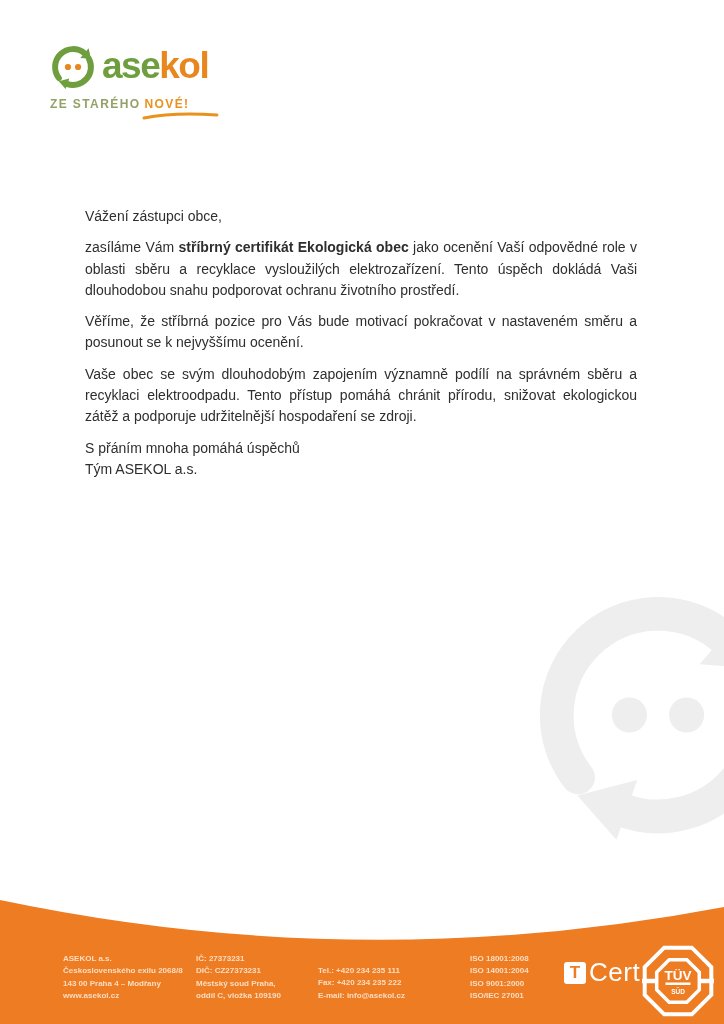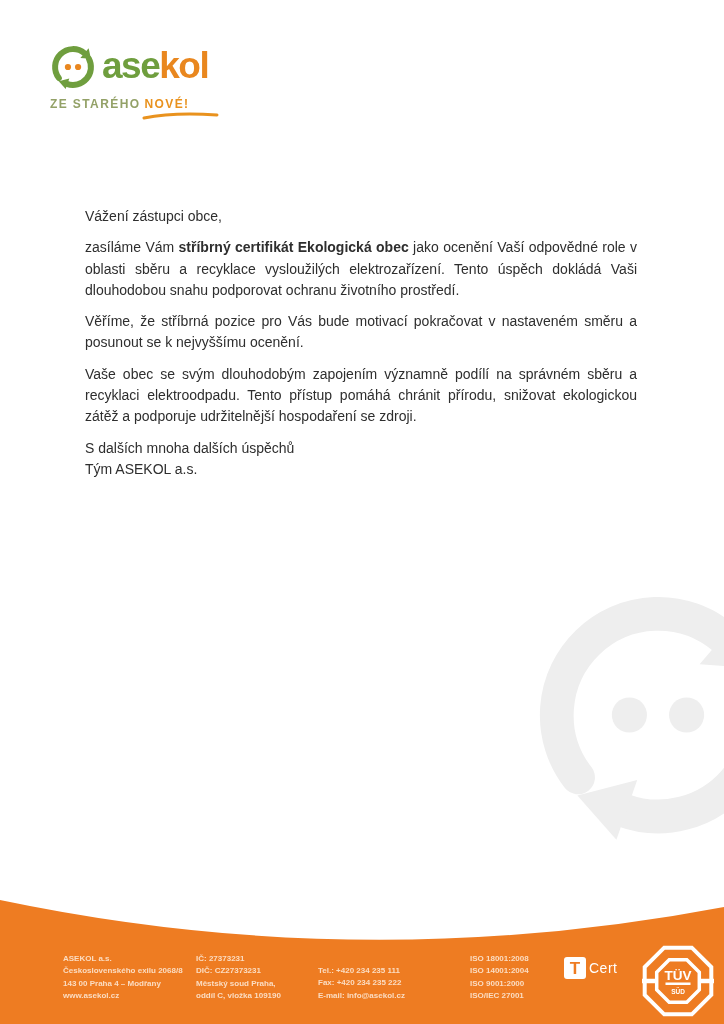--- a/index.html
+++ b/index.html
@@ -39,21 +39,21 @@
   .footer-shape{position:absolute;left:0;top:900px;width:724px;height:124px;display:block;}
   .footer-content{position:absolute;left:0;top:900px;width:656px;height:124px;}
   .fcol{position:absolute;font-size:8px;font-weight:bold;line-height:12.4px;color:rgba(255,247,238,0.78);white-space:nowrap;}
   .fcol-company{left:63px;top:53px;}
   .fcol-registry{left:196px;top:53px;}
   .fcol-contact{left:318px;top:65px;}
   .fcol-iso{left:470px;top:53px;}
   .tcert{position:absolute;left:564px;top:57px;display:flex;align-items:center;gap:3px;}
   .tcert-box{width:22px;height:22px;background:#ffffff;border-radius:3px;display:flex;align-items:center;justify-content:center;
              color:#ee7c22;font-size:17px;font-weight:bold;line-height:1;}
-  .tcert-text{color:#ffffff;font-size:14px;font-weight:normal;letter-spacing:0.5px;}
+  .tcert-text{color:#ffffff;font-size:26px;font-weight:normal;letter-spacing:0.5px;}
   .tuv{position:absolute;left:638px;top:41px;width:80px;height:80px;}
 </style>
 </head>
 <body>
 
 <svg width="0" height="0" style="position:absolute">
   <symbol id="asekol-mark" viewBox="0 0 200 200">
     <path d="M38.5 148 A78 78 0 0 1 150.1 40.3" stroke="var(--arc)" stroke-width="26" fill="none" stroke-linecap="round"></path>
     <polygon points="132,61 168,19 178,64" fill="var(--arc)"></polygon>
     <path d="M168.9 63.4 A78 78 0 0 1 73.3 173.3" stroke="var(--arc)" stroke-width="26" fill="none" stroke-linecap="round"></path>
@@ -78,21 +78,21 @@
           </svg></span>
     </div>
   </header>
 
   <main class="letter">
     <p class="no-just">Vážení zástupci obce,</p>
     <p><span>zasíláme Vám </span><span class="b">stříbrný certifikát Ekologická obec</span><span> jako ocenění Vaší odpovědné role v oblasti sběru a recyklace vysloužilých elektrozařízení. Tento úspěch dokládá Vaši dlouhodobou snahu podporovat ochranu životního prostředí.</span></p>
     <p>Věříme, že stříbrná pozice pro Vás bude motivací pokračovat v nastaveném směru a posunout se k nejvyššímu ocenění.</p>
     <p>Vaše obec se svým dlouhodobým zapojením významně podílí na správném sběru a recyklaci elektroodpadu. Tento přístup pomáhá chránit přírodu, snižovat ekologickou zátěž a podporuje udržitelnější hospodaření se zdroji.</p>
     <p class="no-just">
-      <span>S dalších mnoha dalších úspěchů</span><br>
+      <span>S přáním mnoha pomáhá úspěchů</span><br>
       <span>Tým ASEKOL a.s.</span>
     </p>
   </main>
 
   <svg class="watermark" viewBox="0 0 200 200" aria-hidden="true">
     <use href="#asekol-mark"></use>
   </svg>
 
   <svg class="footer-shape" viewBox="0 0 724 124" preserveAspectRatio="none" aria-hidden="true">
     <path d="M0 0 Q 362 76 724 7 L724 124 L0 124 Z" fill="#ee7c22"></path>

